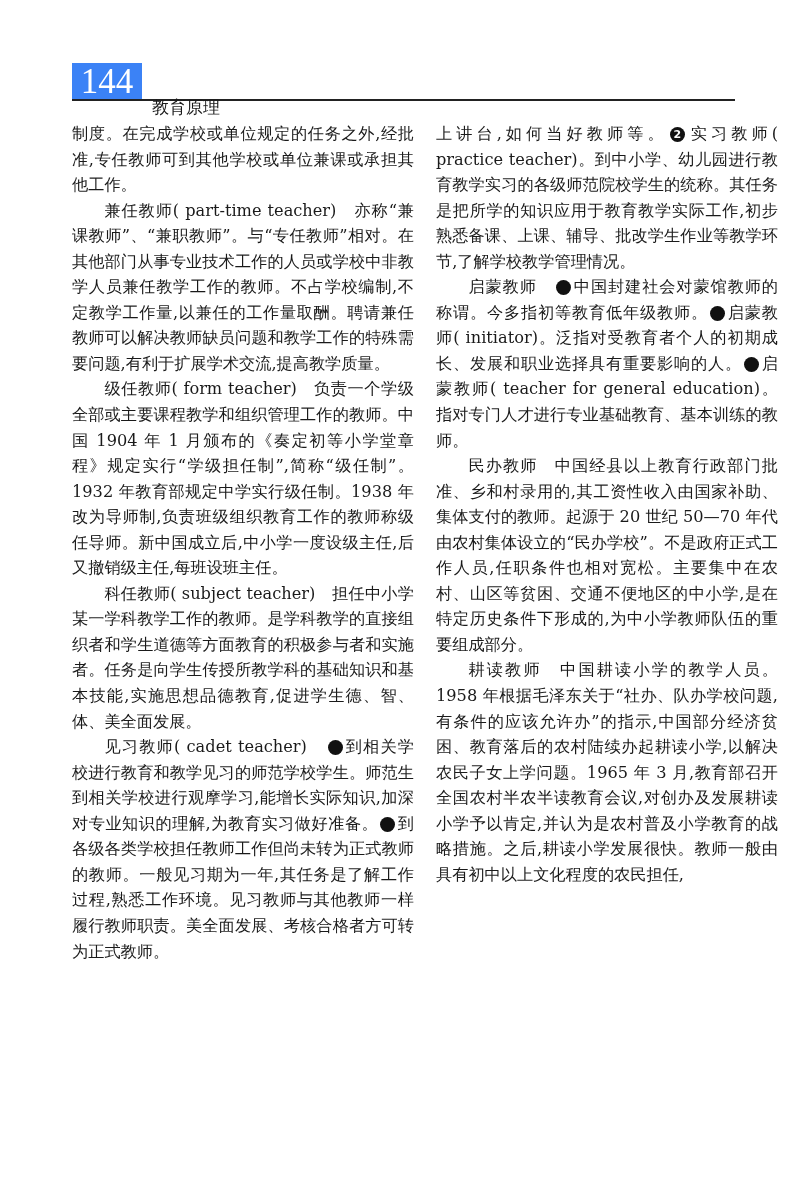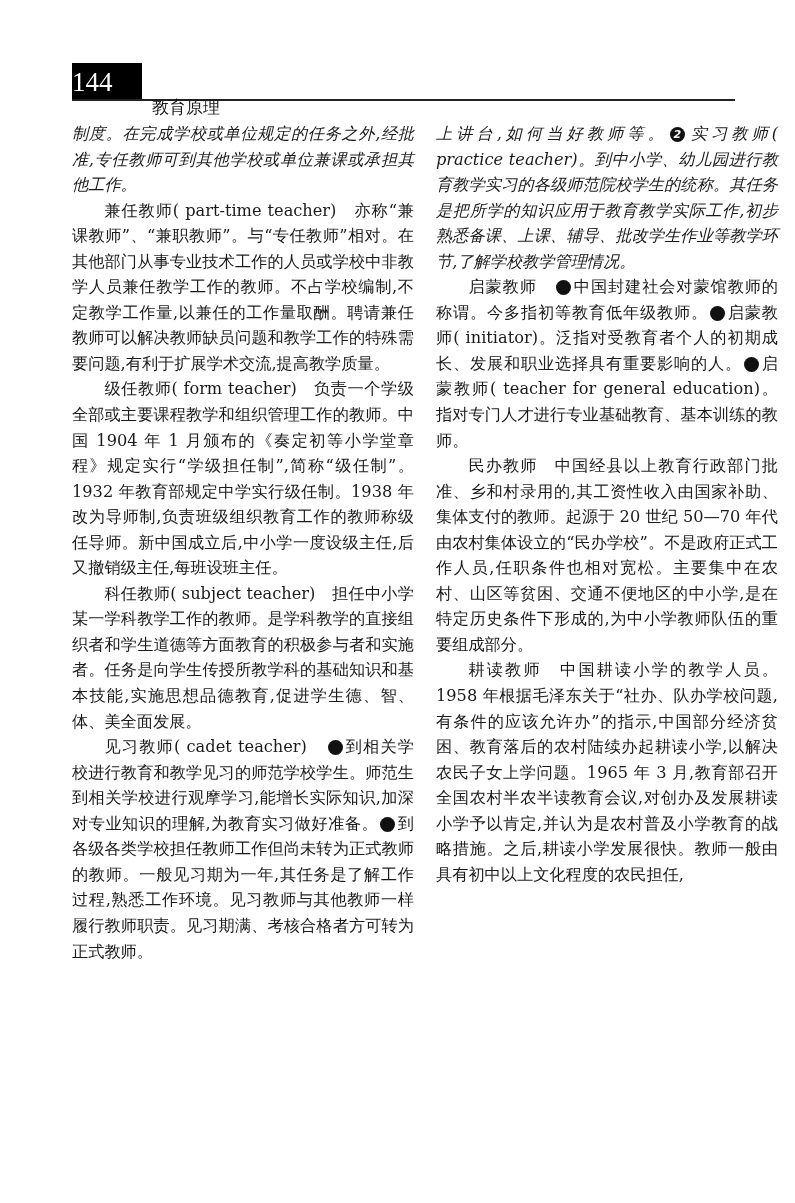--- a/index.html
+++ b/index.html
@@ -1,46 +1,46 @@
 <!DOCTYPE html>
 <html><head>
 <meta charset="utf-8">
 <style>
   html,body{margin:0;padding:0;background:#fff;}
   body{width:795px;height:1203px;position:relative;overflow:hidden;
        font-family:"DejaVu Serif","Liberation Serif",serif;color:#1a1a1a;}
   .header{position:absolute;left:72px;top:63px;width:663px;height:36px;border-bottom:2px solid #222;}
-  .page-num{position:absolute;left:0;top:0;width:70px;height:36px;background:#000000;color:#fff;
-       font-family:"Liberation Serif",serif;font-size:27px;line-height:38px;text-align:left;}
+  .page-num{position:absolute;left:0;top:0;width:70px;height:36px;background:#3b82f6;color:#fff;
+       font-family:"Liberation Serif",serif;font-size:35px;line-height:38px;text-align:center;}
   .book-title{position:absolute;left:80px;top:12px;font-size:17px;line-height:24px;
        font-family:"DejaVu Sans",sans-serif;margin-top:20px;}
   .col{position:absolute;top:121px;width:342px;font-size:16.2px;line-height:25.55px;
        text-align:justify;text-justify:inter-character;}
   .col.left{left:72px;}
   .col.right{left:436px;}
   .col p{margin:0;text-indent:2em;}
-  .col p.cont{text-indent:0;font-style:italic;}
+  .col p.cont{text-indent:0;}
   .term{font-family:"DejaVu Sans",sans-serif;font-weight:normal;}
   .num{display:inline-block;width:15px;height:15px;border-radius:50%;background:#111;color:#fff;
        font-size:11px;line-height:15px;text-align:center;font-family:"DejaVu Sans",sans-serif;
        font-weight:bold;vertical-align:1px;margin:0 2px;}
 </style>
 </head>
 <body>
 
 <div class="header">
   <div class="page-num">144</div>
   <div class="book-title">教育原理</div>
 </div>
 
 <div class="col left" id="col-left">
     <p class="cont"><span>制度。在完成学校或单位规定的任务之外,经批准,专任教师可到其他学校或单位兼课或承担其他工作。</span></p>
     <p><span class="term">兼任教师</span><span>( part-time teacher)　亦称“兼课教师”、“兼职教师”。与“专任教师”相对。在其他部门从事专业技术工作的人员或学校中非教学人员兼任教学工作的教师。不占学校编制,不定教学工作量,以兼任的工作量取酬。聘请兼任教师可以解决教师缺员问题和教学工作的特殊需要问题,有利于扩展学术交流,提高教学质量。</span></p>
     <p><span class="term">级任教师</span><span>( form teacher)　负责一个学级全部或主要课程教学和组织管理工作的教师。中国 1904 年 1 月颁布的《奏定初等小学堂章程》规定实行“学级担任制”,简称“级任制”。1932 年教育部规定中学实行级任制。1938 年改为导师制,负责班级组织教育工作的教师称级任导师。新中国成立后,中小学一度设级主任,后又撤销级主任,每班设班主任。</span></p>
     <p><span class="term">科任教师</span><span>( subject teacher)　担任中小学某一学科教学工作的教师。是学科教学的直接组织者和学生道德等方面教育的积极参与者和实施者。任务是向学生传授所教学科的基础知识和基本技能,实施思想品德教育,促进学生德、智、体、美全面发展。</span></p>
-    <p><span class="term">见习教师</span><span>( cadet teacher)　</span><span class="num">1</span><span>到相关学校进行教育和教学见习的师范学校学生。师范生到相关学校进行观摩学习,能增长实际知识,加深对专业知识的理解,为教育实习做好准备。</span><span class="num">2</span><span>到各级各类学校担任教师工作但尚未转为正式教师的教师。一般见习期为一年,其任务是了解工作过程,熟悉工作环境。见习教师与其他教师一样履行教师职责。见习期满、考核合格者方可转为正式教师。</span></p>
+    <p><span class="term">见习教师</span><span>( cadet teacher)　</span><span class="num">1</span><span>到相关学校进行教育和教学见习的师范学校学生。师范生到相关学校进行观摩学习,能增长实际知识,加深对专业知识的理解,为教育实习做好准备。</span><span class="num">2</span><span>到各级各类学校担任教师工作但尚未转为正式教师的教师。一般见习期为一年,其任务是了解工作过程,熟悉工作环境。见习教师与其他教师一样履行教师职责。美全面发展、考核合格者方可转为正式教师。</span></p>
   </div>
 <div class="col right" id="col-right">
     <p class="cont"><span>上讲台,如何当好教师等。</span><span class="num">2</span><span>实习教师( practice teacher)。到中小学、幼儿园进行教育教学实习的各级师范院校学生的统称。其任务是把所学的知识应用于教育教学实际工作,初步熟悉备课、上课、辅导、批改学生作业等教学环节,了解学校教学管理情况。</span></p>
     <p><span class="term">启蒙教师</span><span>　</span><span class="num">1</span><span>中国封建社会对蒙馆教师的称谓。今多指初等教育低年级教师。</span><span class="num">2</span><span>启蒙教师( initiator)。泛指对受教育者个人的初期成长、发展和职业选择具有重要影响的人。</span><span class="num">3</span><span>启蒙教师( teacher for general education)。指对专门人才进行专业基础教育、基本训练的教师。</span></p>
     <p><span class="term">民办教师</span><span>　中国经县以上教育行政部门批准、乡和村录用的,其工资性收入由国家补助、集体支付的教师。起源于 20 世纪 50—70 年代由农村集体设立的“民办学校”。不是政府正式工作人员,任职条件也相对宽松。主要集中在农村、山区等贫困、交通不便地区的中小学,是在特定历史条件下形成的,为中小学教师队伍的重要组成部分。</span></p>
     <p><span class="term">耕读教师</span><span>　中国耕读小学的教学人员。1958 年根据毛泽东关于“社办、队办学校问题,有条件的应该允许办”的指示,中国部分经济贫困、教育落后的农村陆续办起耕读小学,以解决农民子女上学问题。1965 年 3 月,教育部召开全国农村半农半读教育会议,对创办及发展耕读小学予以肯定,并认为是农村普及小学教育的战略措施。之后,耕读小学发展很快。教师一般由具有初中以上文化程度的农民担任,</span></p>
   </div>
 
 </body></html>

